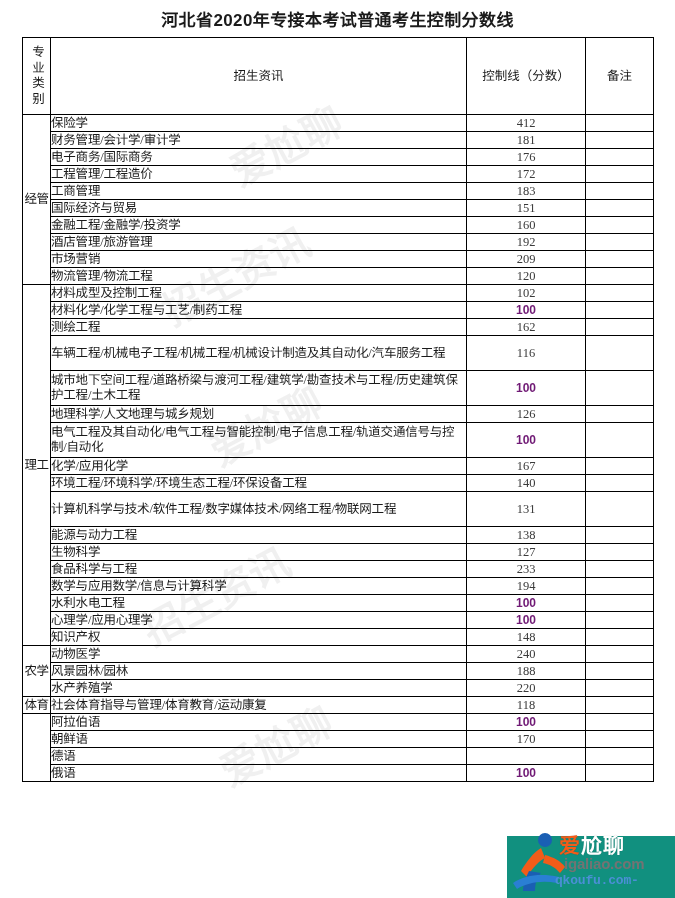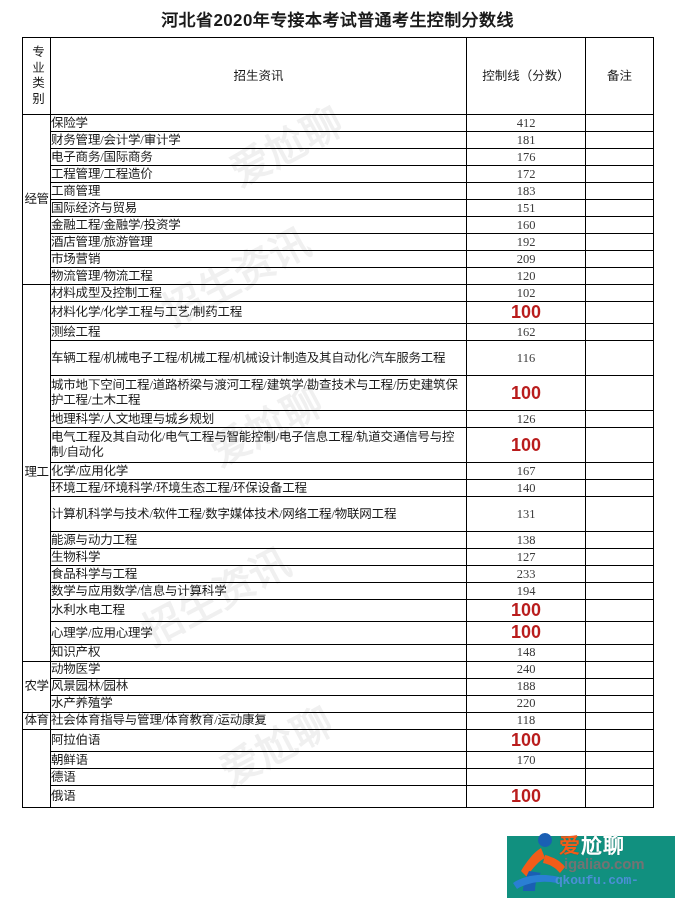--- a/index.html
+++ b/index.html
@@ -116,23 +116,23 @@
     padding: 1px 0 1px 4px;
     letter-spacing: -0.2px;
   }
   td.score {
     text-align: center;
     vertical-align: middle;
     color: #3a3a3a;
   }
   td.score.bold {
     font-weight: bold;
-    color: #b91c1c;
+    color: #701a75;
     font-family: "Liberation Sans", "DejaVu Sans", sans-serif;
-    font-size: 18px;
+    font-size: 12px;
   }
   td.note {
     text-align: center;
     vertical-align: middle;
   }
   tr.r1 td { height: 16px; }
   tr.r2 td { height: 34px; }
 
   
   .logo-overlay {

